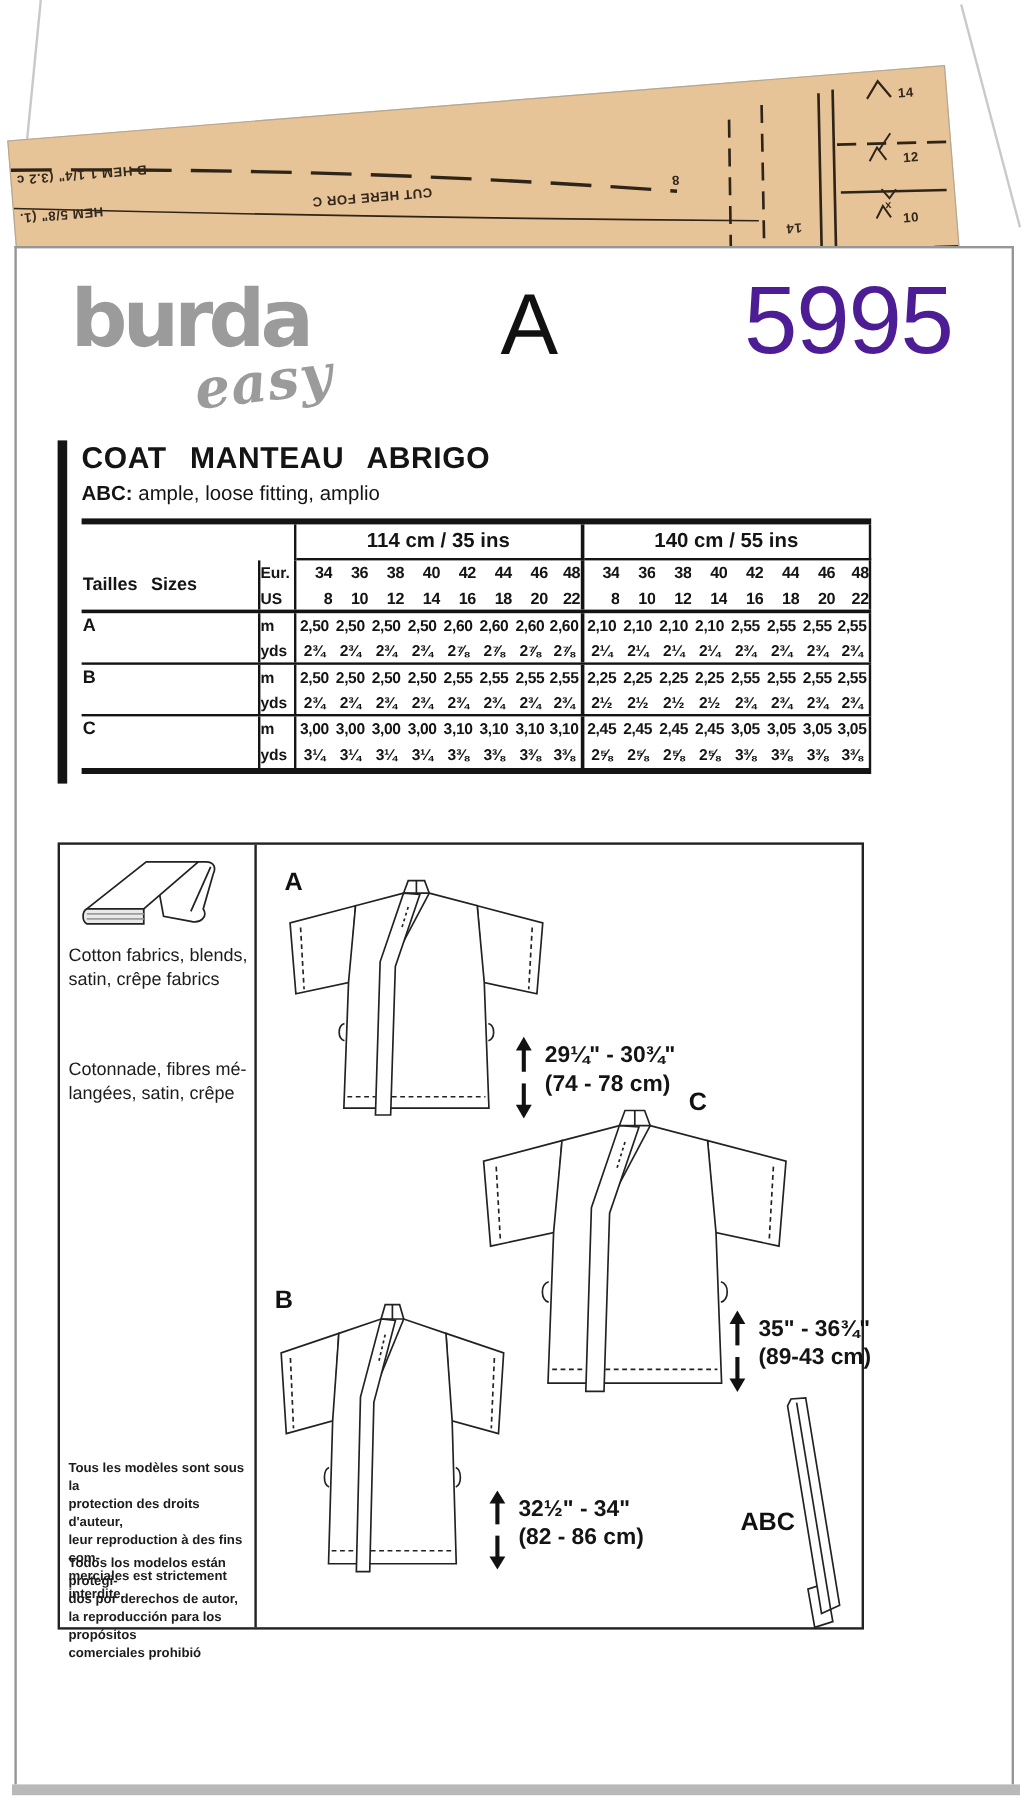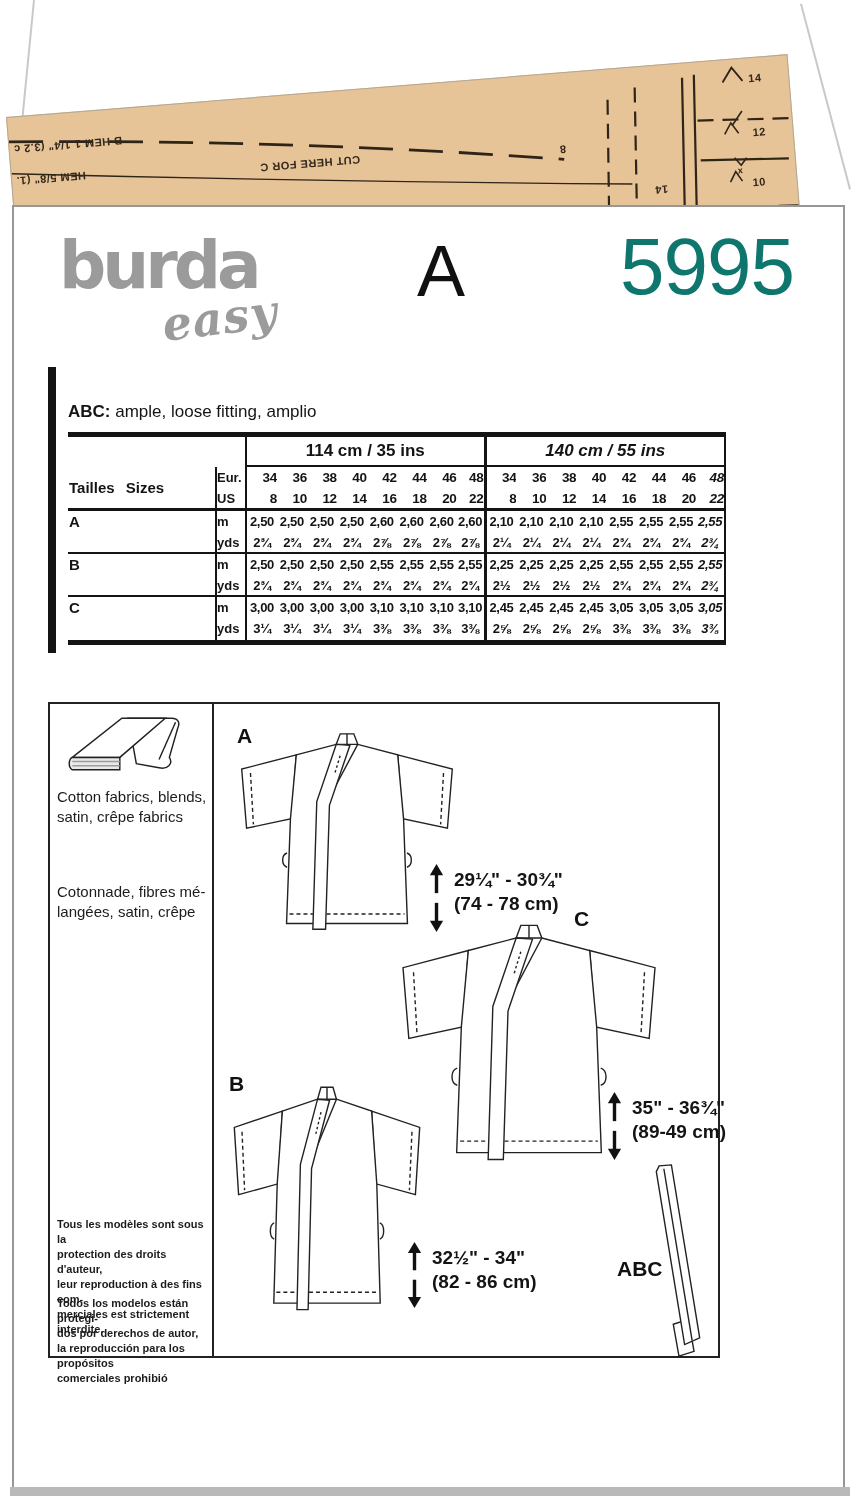--- a/index.html
+++ b/index.html
@@ -26,42 +26,42 @@
   .shadow-bar{position:absolute;left:10px;top:1487px;width:840px;height:9px;background:#b9b9b9;z-index:3;}
 
   
   .logo-main{position:absolute;left:45px;top:26px;font-family:"DejaVu Sans",sans-serif;
              font-weight:bold;font-size:66px;letter-spacing:-4px;color:#9b9b9b;line-height:1;}
   .logo-sub{position:absolute;left:148px;top:88px;font-family:"DejaVu Serif",serif;
             font-style:italic;font-weight:bold;font-size:46px;color:#9b9b9b;line-height:1;
             transform:rotate(-7deg);letter-spacing:1px;}
   .view-letter{position:absolute;left:403px;top:28px;font-size:72px;line-height:1;color:#111;}
   .pattern-number{position:absolute;left:580px;top:20px;width:200px;text-align:right;
-                  font-size:80px;line-height:1;letter-spacing:-1px;color:#0f766e;}
+                  font-size:80px;line-height:1;letter-spacing:-1px;color:#4c1d95;}
 
   
   .title-bar{position:absolute;left:34px;top:160px;width:8px;height:286px;background:#141414;}
   .garment-title{position:absolute;left:54px;top:161px;font-size:25px;font-weight:bold;
                  letter-spacing:.5px;word-spacing:12px;}
   .fit-line{position:absolute;left:54px;top:195px;font-size:17px;}
   .fit-line b{font-weight:bold;}
 
   
   #size-table{position:absolute;left:54px;top:225px;width:658px;
               border-top:5px solid #141414;border-bottom:5px solid #141414;}
   .t-row{display:grid;grid-template-columns:149px 30px repeat(16,1fr);box-sizing:border-box;}
   .t-head1{height:30px;}
   .t-head1 .wh{border-bottom:2px solid #141414;font-weight:bold;font-size:17px;
                text-align:center;line-height:28px;box-sizing:border-box;}
   .t-sizes{height:44px;border-bottom:3px solid #141414;}
   .t-data{height:43px;}
   .t-mid{border-bottom:2px solid #141414;}
   .cell{box-sizing:border-box;overflow:hidden;}
   .br1{border-right:2px solid #141414;}
-  .br2{border-right:2px solid #141414;font-style:italic;}
+  .br2{border-right:2px solid #141414;}
   .br3{border-right:3px solid #141414;}
   .l1,.l2{height:21px;line-height:21px;}
   .num{text-align:center;font-weight:bold;font-size:13px;letter-spacing:-.3px;}
   .t-sizes .num{font-size:13.5px;text-align:right;}
   .unit{text-align:right;padding-right:18px;font-weight:bold;font-size:13px;}
   .szlab{font-weight:bold;font-size:15px;line-height:42px;word-spacing:7px;padding-left:1px;}
   .viewlab{font-weight:bold;font-size:15px;line-height:21px;padding-left:1px;}
 
   
   .illus-box{position:absolute;left:34px;top:495px;width:672px;height:656px;
@@ -127,20 +127,21 @@
   </div>
 
   <div class="envelope">
 
     <div class="logo-main">burda</div>
     <div class="logo-sub">easy</div>
     <div class="view-letter">A</div>
     <div class="pattern-number">5995</div>
 
     <div class="title-bar"></div>
+    <div class="garment-title">COAT MANTEAU ABRIGO</div>
     <div class="fit-line"><b>ABC:</b> <span>ample, loose fitting, amplio</span></div>
 
     <div id="size-table">
         <div class="t-row t-head1">
           <div class="cell br1" style="grid-column: span 2;"></div>
           <div class="cell wh br3" style="grid-column: span 8;">114 cm / 35 ins</div>
           <div class="cell wh br2" style="grid-column: span 8;">140 cm / 55 ins</div>
         </div>
         <div class="t-row t-sizes">
           <div class="cell szlab br1">Tailles Sizes Tallas</div>
@@ -505,21 +506,21 @@
       </svg>
       <div class="measure" style="left:556px;top:388px">
         <svg class="arrows" width="17" height="68" viewBox="0 0 18 84" preserveAspectRatio="none">
           <polygon points="9,0 16,14 2,14" fill="#111"></polygon>
           <rect x="7.2" y="12" width="3.6" height="24" fill="#111"></rect>
           <rect x="7.2" y="48" width="3.6" height="24" fill="#111"></rect>
           <polygon points="9,84 16,70 2,70" fill="#111"></polygon>
         </svg>
         <div class="mtext">
           <div>35" - 36¾"</div>
-          <div>(89-49 cm)</div>
+          <div>(89-43 cm)</div>
         </div>
       </div>
 
       <div class="view-label" style="left:179px;top:368px">B</div>
       <svg class="garment" style="left:174px;top:380px" width="206" height="230" viewBox="0 0 240 212" preserveAspectRatio="none">
         <g>
           <path class="ln" d="M68,25 L12,40 L17,102 L63,92 Z"></path>
           <line class="op dash" x1="21" y1="44" x2="24" y2="98"></line>
           <path class="ln" d="M172,25 L228,40 L223,102 L177,92 Z"></path>
           <line class="op dash" x1="219" y1="44" x2="216" y2="98"></line>

